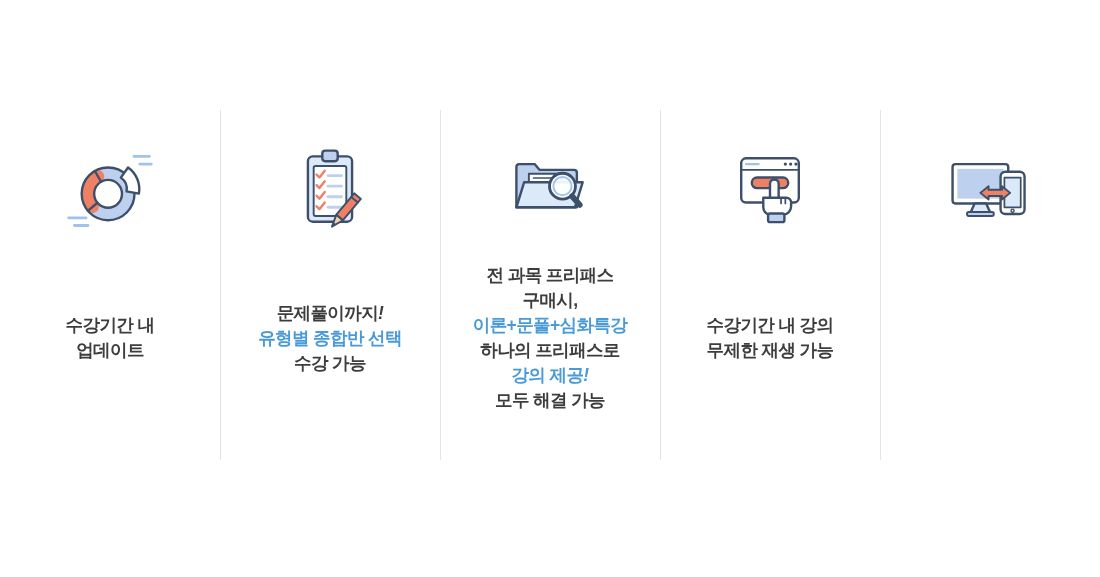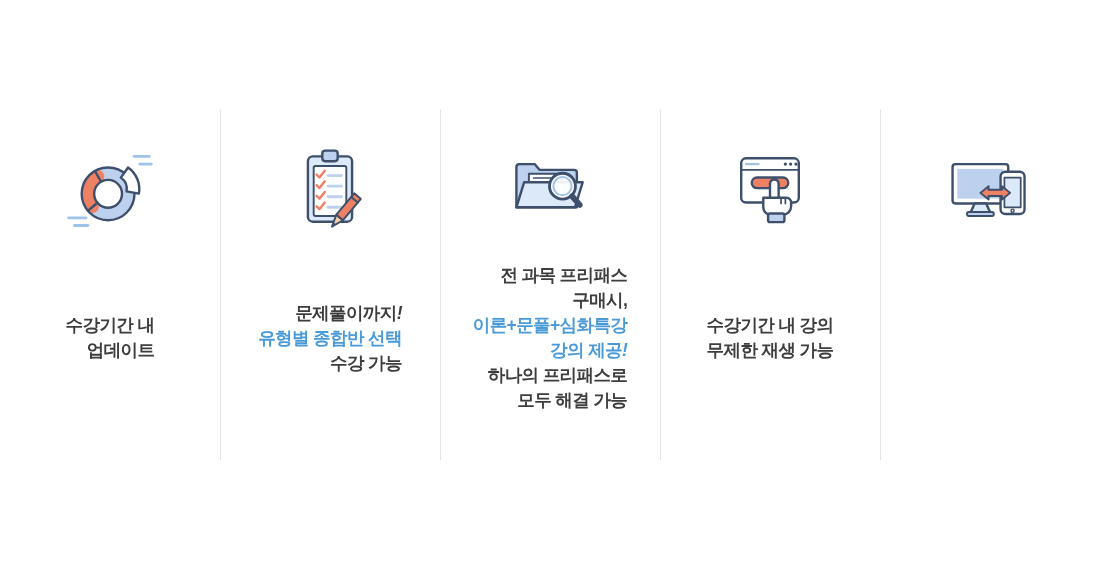--- a/index.html
+++ b/index.html
@@ -4,21 +4,21 @@
 <style>
   * { box-sizing: border-box; }
   html, body { margin: 0; padding: 0; background: #fff; }
   body { font-family: "Liberation Sans", "DejaVu Sans", sans-serif; }
 
   .canvas { position: relative; width: 1100px; height: 577px; background: #fff; overflow: hidden; }
   .features { position: absolute; inset: 0; display: flex; }
   .col { width: 220px; display: flex; flex-direction: column; align-items: center; padding-top: 140px; }
   .icon-box { height: 100px; width: 110px; display: flex; align-items: center; justify-content: center; }
   .icon-box svg { width: 96px; height: 96px; display: block; }
-  .text { margin-top: 8px; height: 180px; display: flex; flex-direction: column; justify-content: center; text-align: right; white-space: nowrap; }
+  .text { margin-top: 8px; height: 180px; display: flex; flex-direction: column; justify-content: center; text-align: center; white-space: nowrap; }
   .line { font-size: 17.5px; line-height: 25px; font-weight: 700; letter-spacing: -0.6px; color: var(--text-dark); }
   .line .blue { color: var(--text-blue); }
   .line .dark { color: var(--text-dark); }
   .line .em { font-style: italic; }
 
   .divider { position: absolute; top: 110px; height: 350px; width: 1px; background: var(--divider); }
   .divider.d1 { left: 219.5px; }
   .divider.d2 { left: 439.5px; }
   .divider.d3 { left: 659.5px; }
   .divider.d4 { left: 879.5px; }
@@ -104,22 +104,22 @@
           <path class="fL sN" d="M15 68 L23 42 h61 l-8 26 z" stroke-width="2.5"></path>
           <circle class="fW sN" cx="63" cy="46" r="13.5" stroke-width="3" fill-opacity="0.92"></circle>
           <circle class="f0 sS" cx="63" cy="46" r="9.5" stroke-width="2"></circle>
           <line class="sN" x1="73" y1="56.5" x2="81" y2="65.5" stroke-width="6"></line>
         </svg>
       </div>
       <div class="text">
           <div class="line"><span class="dark">전 과목 프리패스</span></div>
           <div class="line"><span class="dark">구매시,</span></div>
           <div class="line"><span class="blue">이론+문풀+심화특강</span></div>
+          <div class="line"><span class="dark">하나의 프리패스로</span></div>
           <div class="line"><span class="blue">강의 제공</span><span class="blue em">!</span></div>
-          <div class="line"><span class="dark">하나의 프리패스로</span></div>
           <div class="line"><span class="dark">모두 해결 가능</span></div>
         </div>
     </section>
 
     <section class="col">
       <div class="icon-box">
         <svg viewBox="0 0 100 100" aria-hidden="true">
           <rect class="fW sN" x="20" y="17" width="60" height="46" rx="5" stroke-width="2.5"></rect>
           <line class="sN" x1="20" y1="29" x2="80" y2="29" stroke-width="2"></line>
           <line class="sS" x1="25" y1="23" x2="38" y2="23" stroke-width="2.5"></line>

